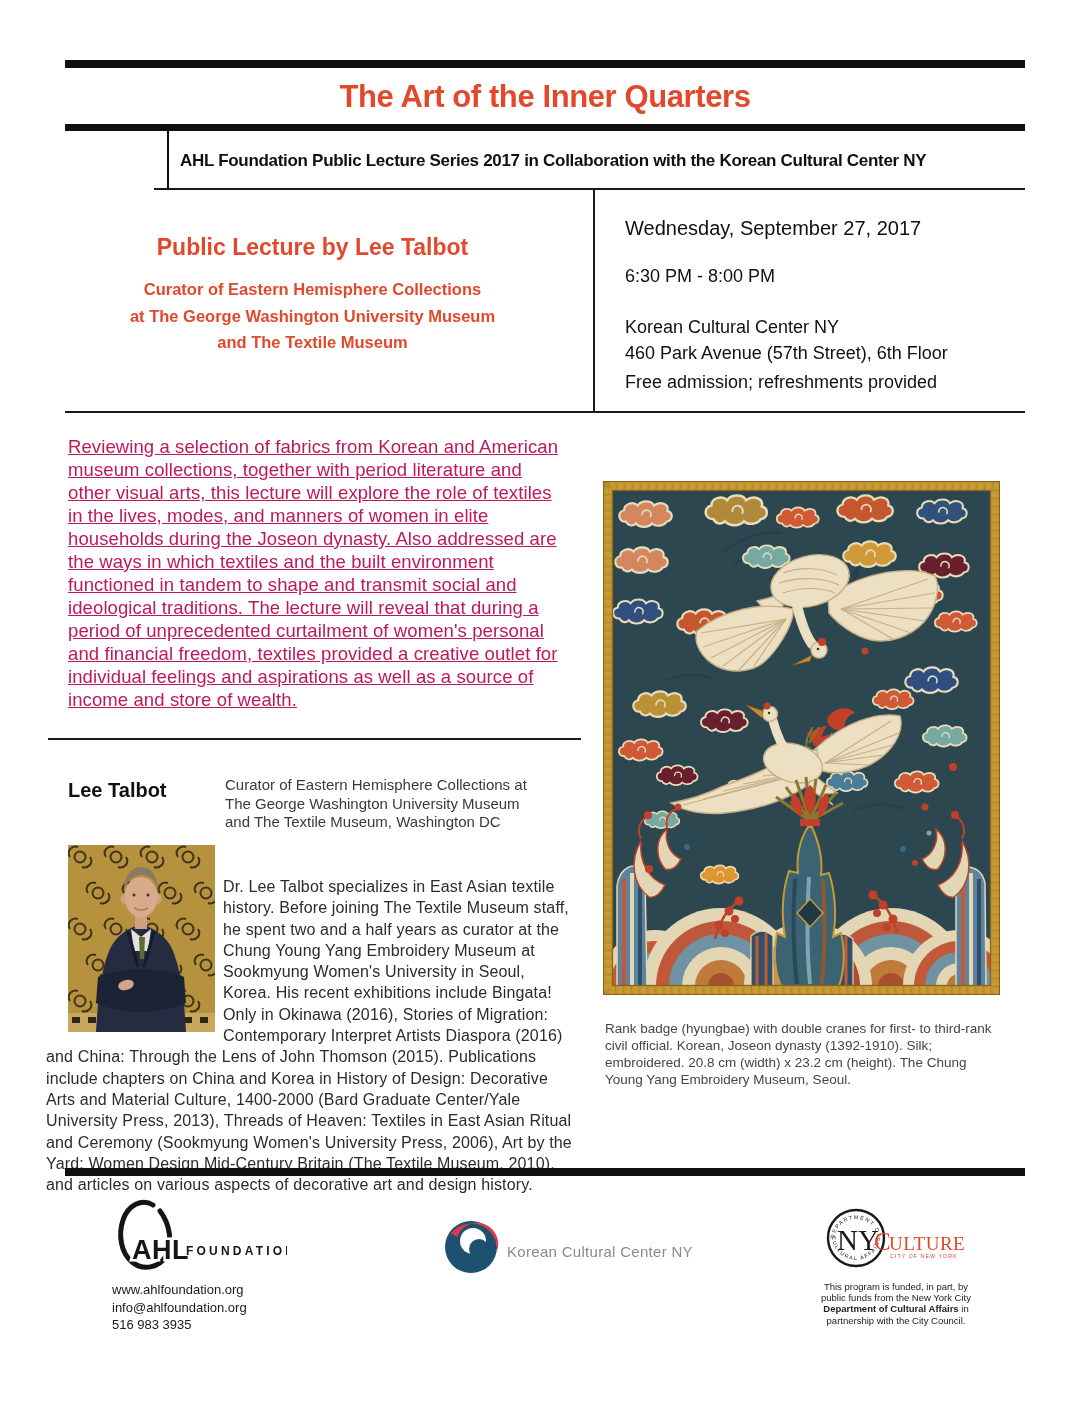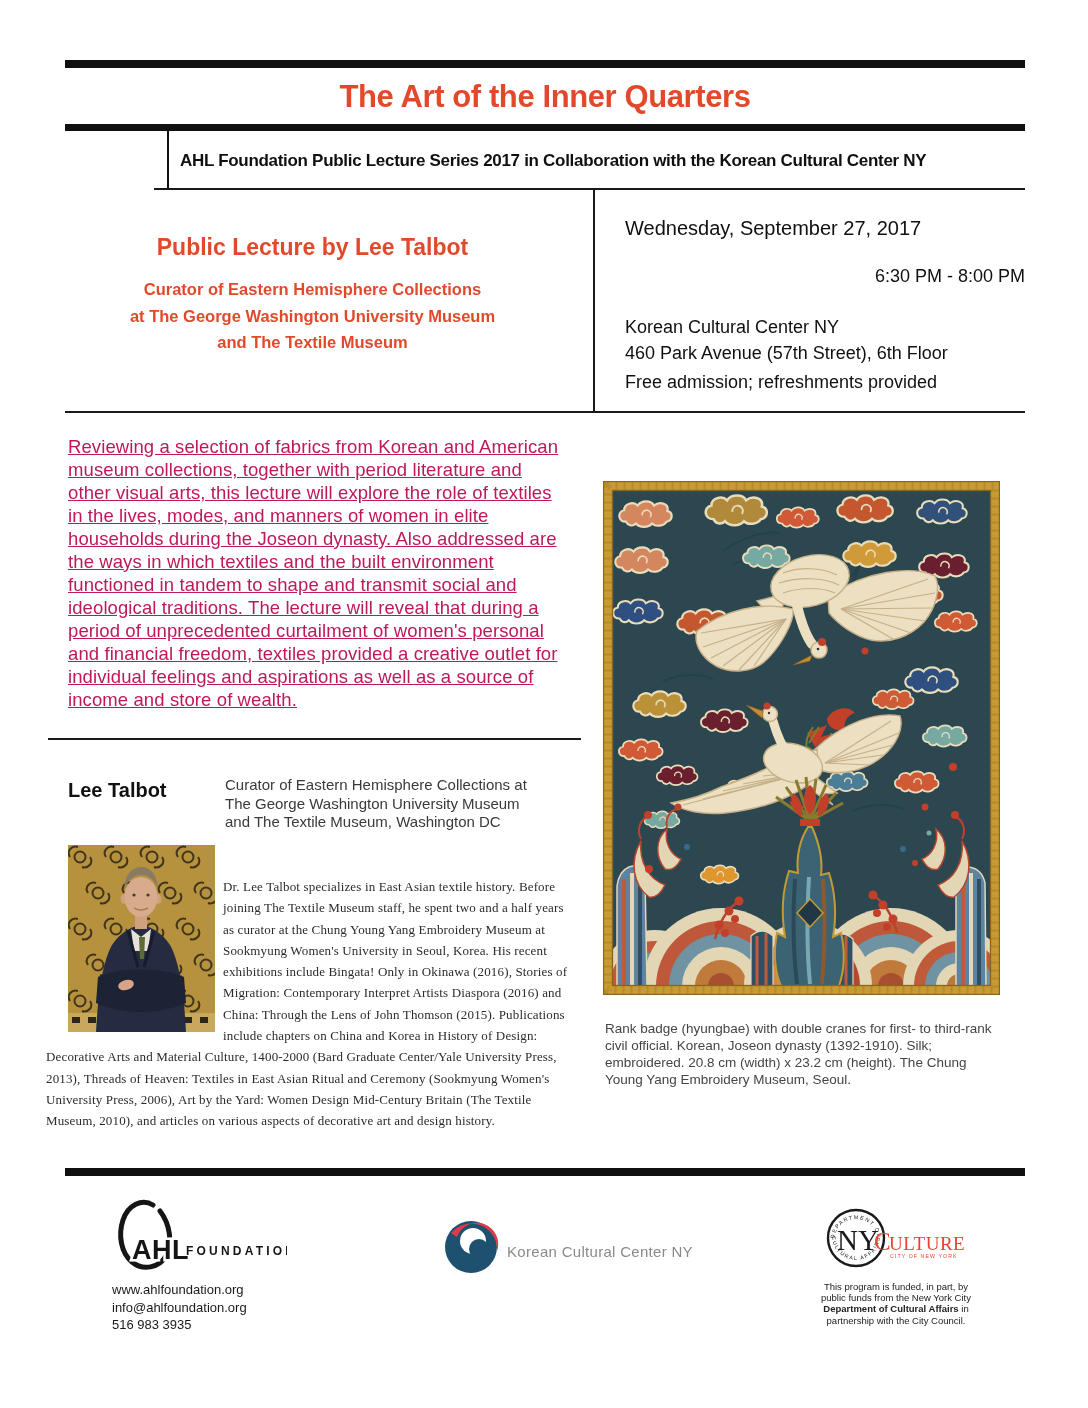--- a/index.html
+++ b/index.html
@@ -18,31 +18,31 @@
   .title{position:absolute;left:65px;top:79px;width:960px;margin:0;text-align:center;
          font-size:31px;font-weight:bold;letter-spacing:-0.4px;color:#e2492b;}
   .series{position:absolute;left:180px;top:151px;width:860px;font-size:17px;font-weight:bold;
           letter-spacing:-0.3px;white-space:nowrap;color:#101010;}
   .lecture-heading{position:absolute;left:65px;top:234px;width:495px;text-align:center;
           font-size:23px;font-weight:bold;color:#e2492b;}
   .role{position:absolute;left:65px;top:276px;width:495px;text-align:center;
           font-size:16.5px;font-weight:bold;line-height:26.5px;color:#e2492b;}
   .ev{position:absolute;left:625px;width:400px;font-weight:normal;color:#101010;}
   .ev-date{top:217px;font-size:20px;}
-  .ev-time{top:266px;font-size:18px;text-align:right;}
+  .ev-time{top:266px;font-size:18px;}
   .ev-venue{top:314px;font-size:18px;line-height:26px;}
   .ev-adm{top:372px;font-size:18px;}
   .abstract{position:absolute;left:68px;top:435px;width:500px;
           font-size:18.5px;line-height:23px;font-weight:300;color:#be185d;letter-spacing:0.1px;text-decoration:underline;}
   .speaker-name{position:absolute;left:68px;top:779px;font-size:20px;font-weight:bold;color:#111;}
   .speaker-title{position:absolute;left:225px;top:776px;width:330px;font-size:15px;
           line-height:18.6px;color:#3a3a3a;}
   .bio-wrap{position:absolute;left:46px;top:846px;width:528px;}
   .photo-spacer{float:left;width:177px;height:186px;}
-  .bio{margin:30px 0 0 0;font-size:13px;line-height:21.3px;color:#2b2b2b;letter-spacing:0.15px;text-align:left;font-family:Liberation Serif, serif;}
+  .bio{margin:30px 0 0 0;font-size:16px;line-height:21.3px;color:#2b2b2b;letter-spacing:0.15px;text-align:left;}
   .portrait{position:absolute;left:68px;top:845px;}
   .badge{position:absolute;left:603px;top:481px;}
   .caption{position:absolute;left:605px;top:1020px;width:397px;font-size:13.5px;
           line-height:17px;color:#454545;}
   .ahl-logo{position:absolute;left:112px;top:1196px;}
   .ahl-contact{position:absolute;left:112px;top:1281px;width:172px;text-align:left;
           font-size:13px;line-height:17.5px;color:#1a1a1a;}
   .kcc-mark{position:absolute;left:443px;top:1219px;}
   .kcc-label{position:absolute;left:507px;top:1243px;font-size:15px;color:#8a8a8a;letter-spacing:0.3px;}
   .nyc-logo{position:absolute;left:822px;top:1206px;}

